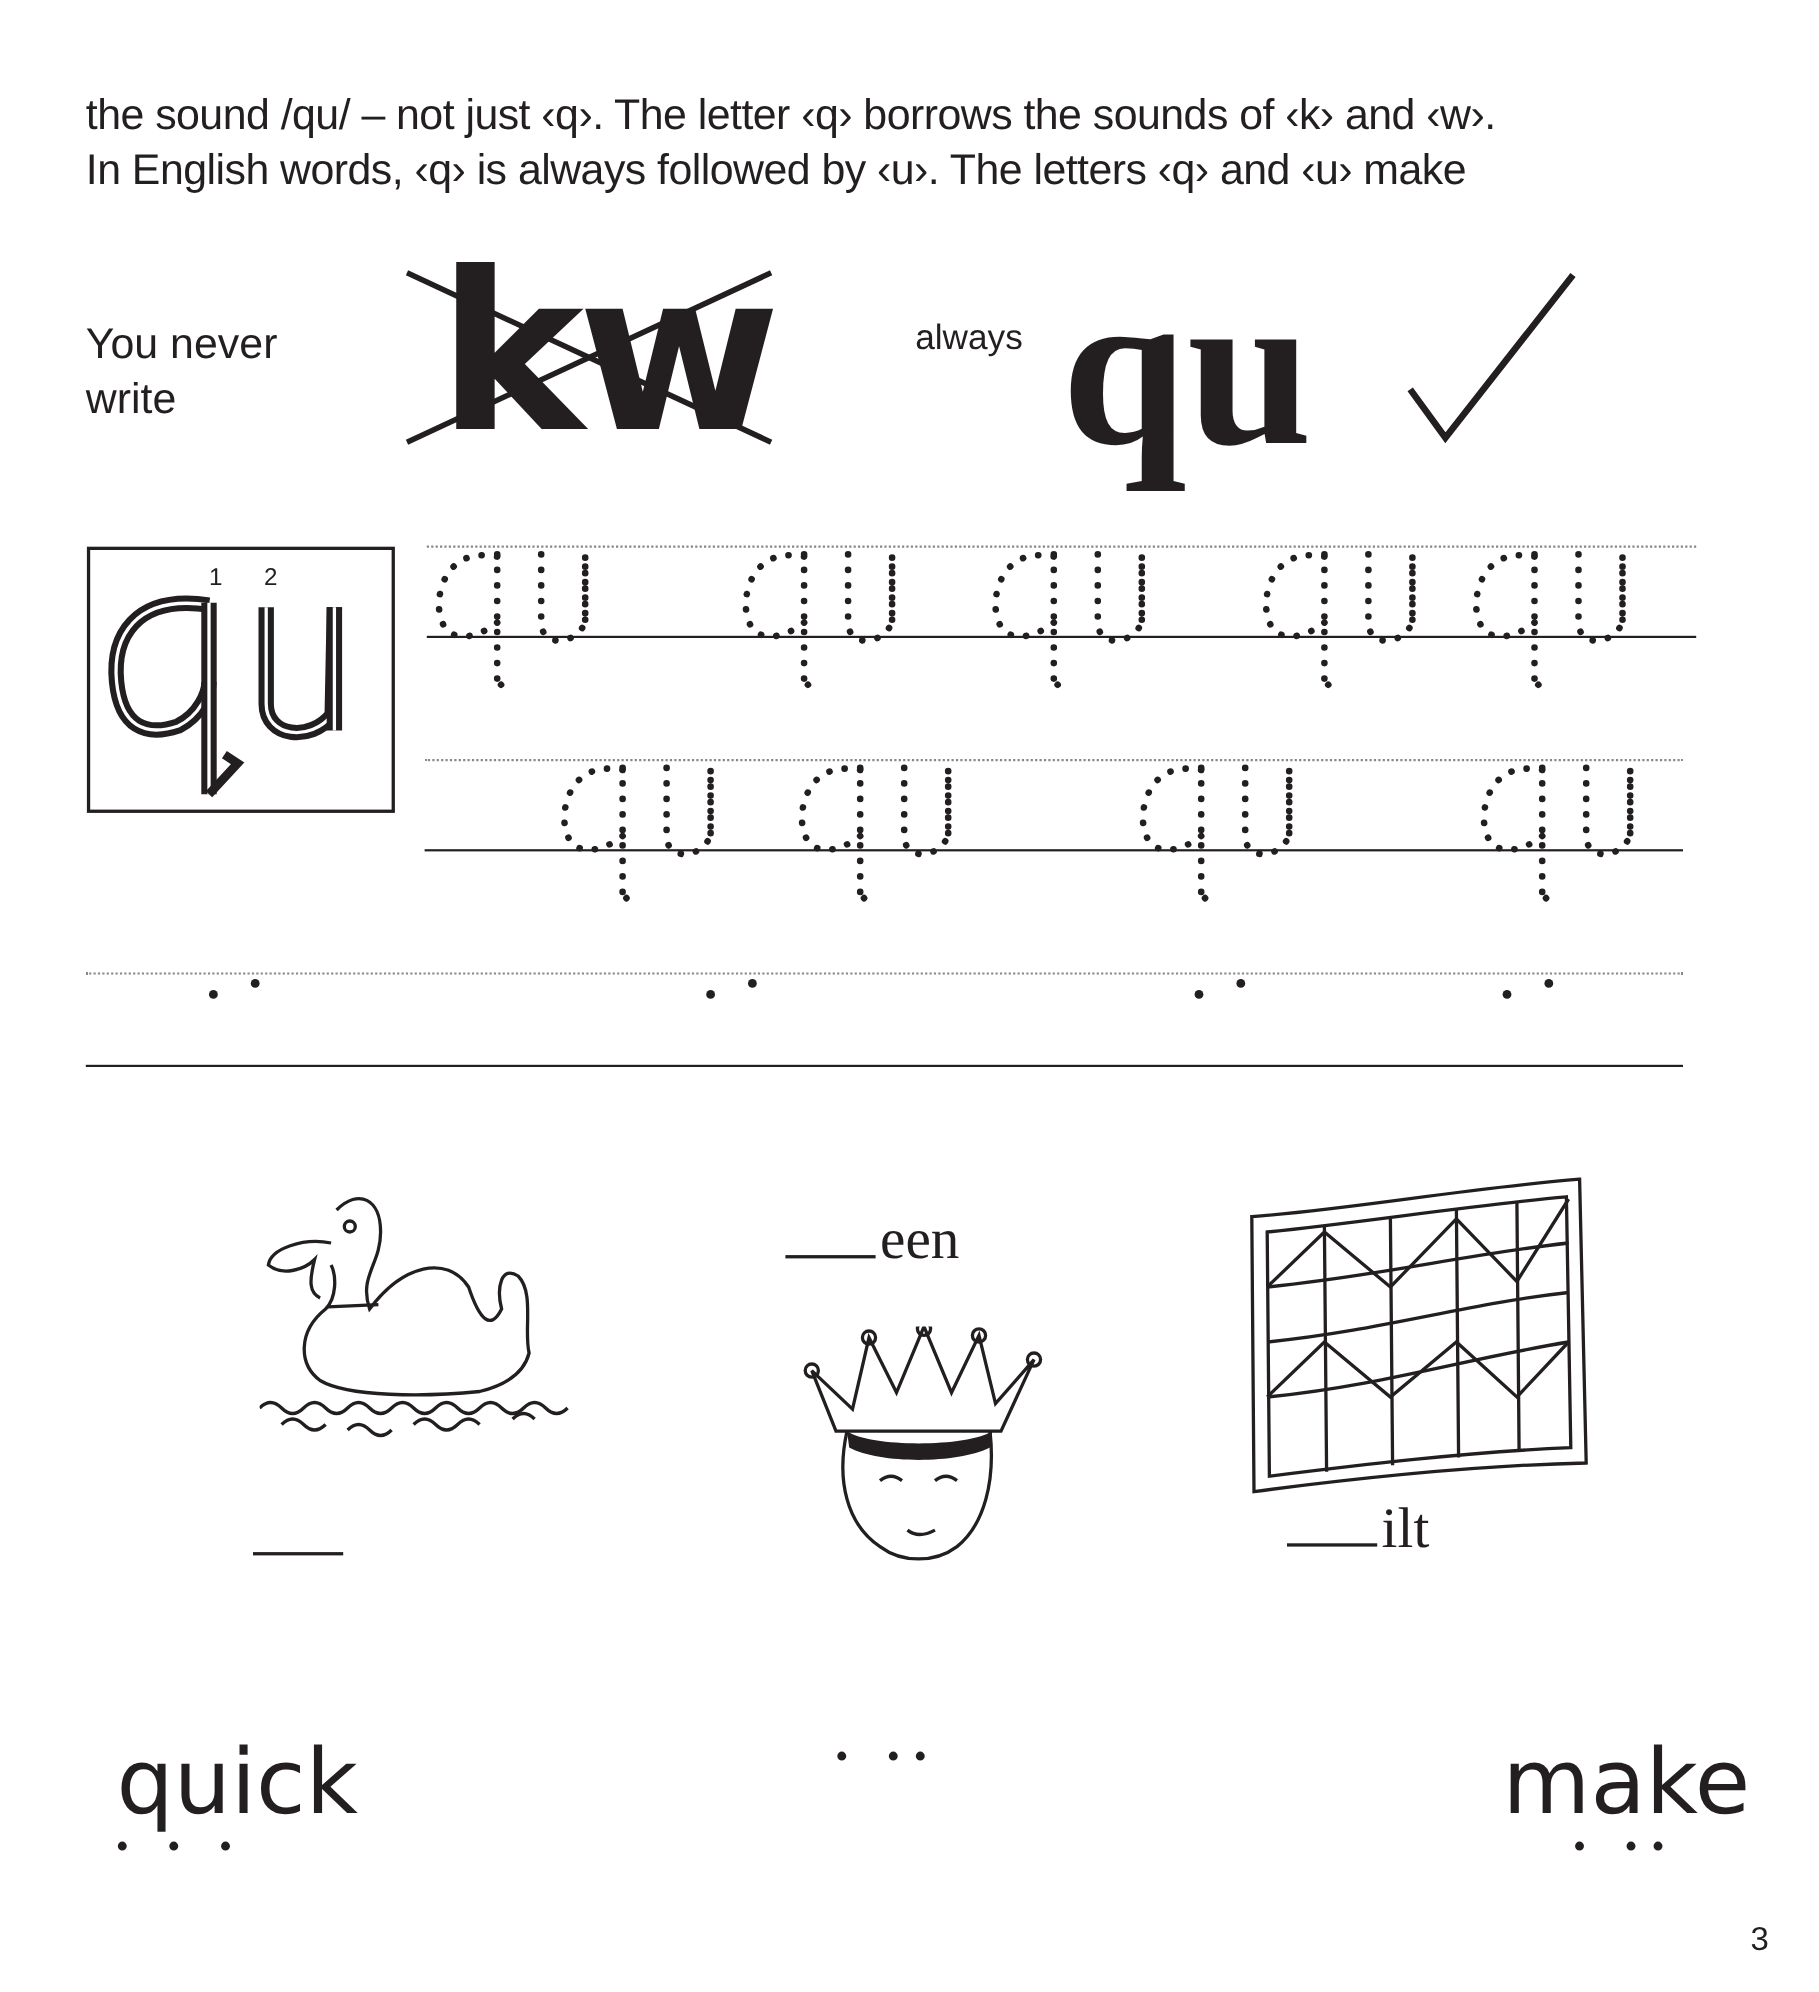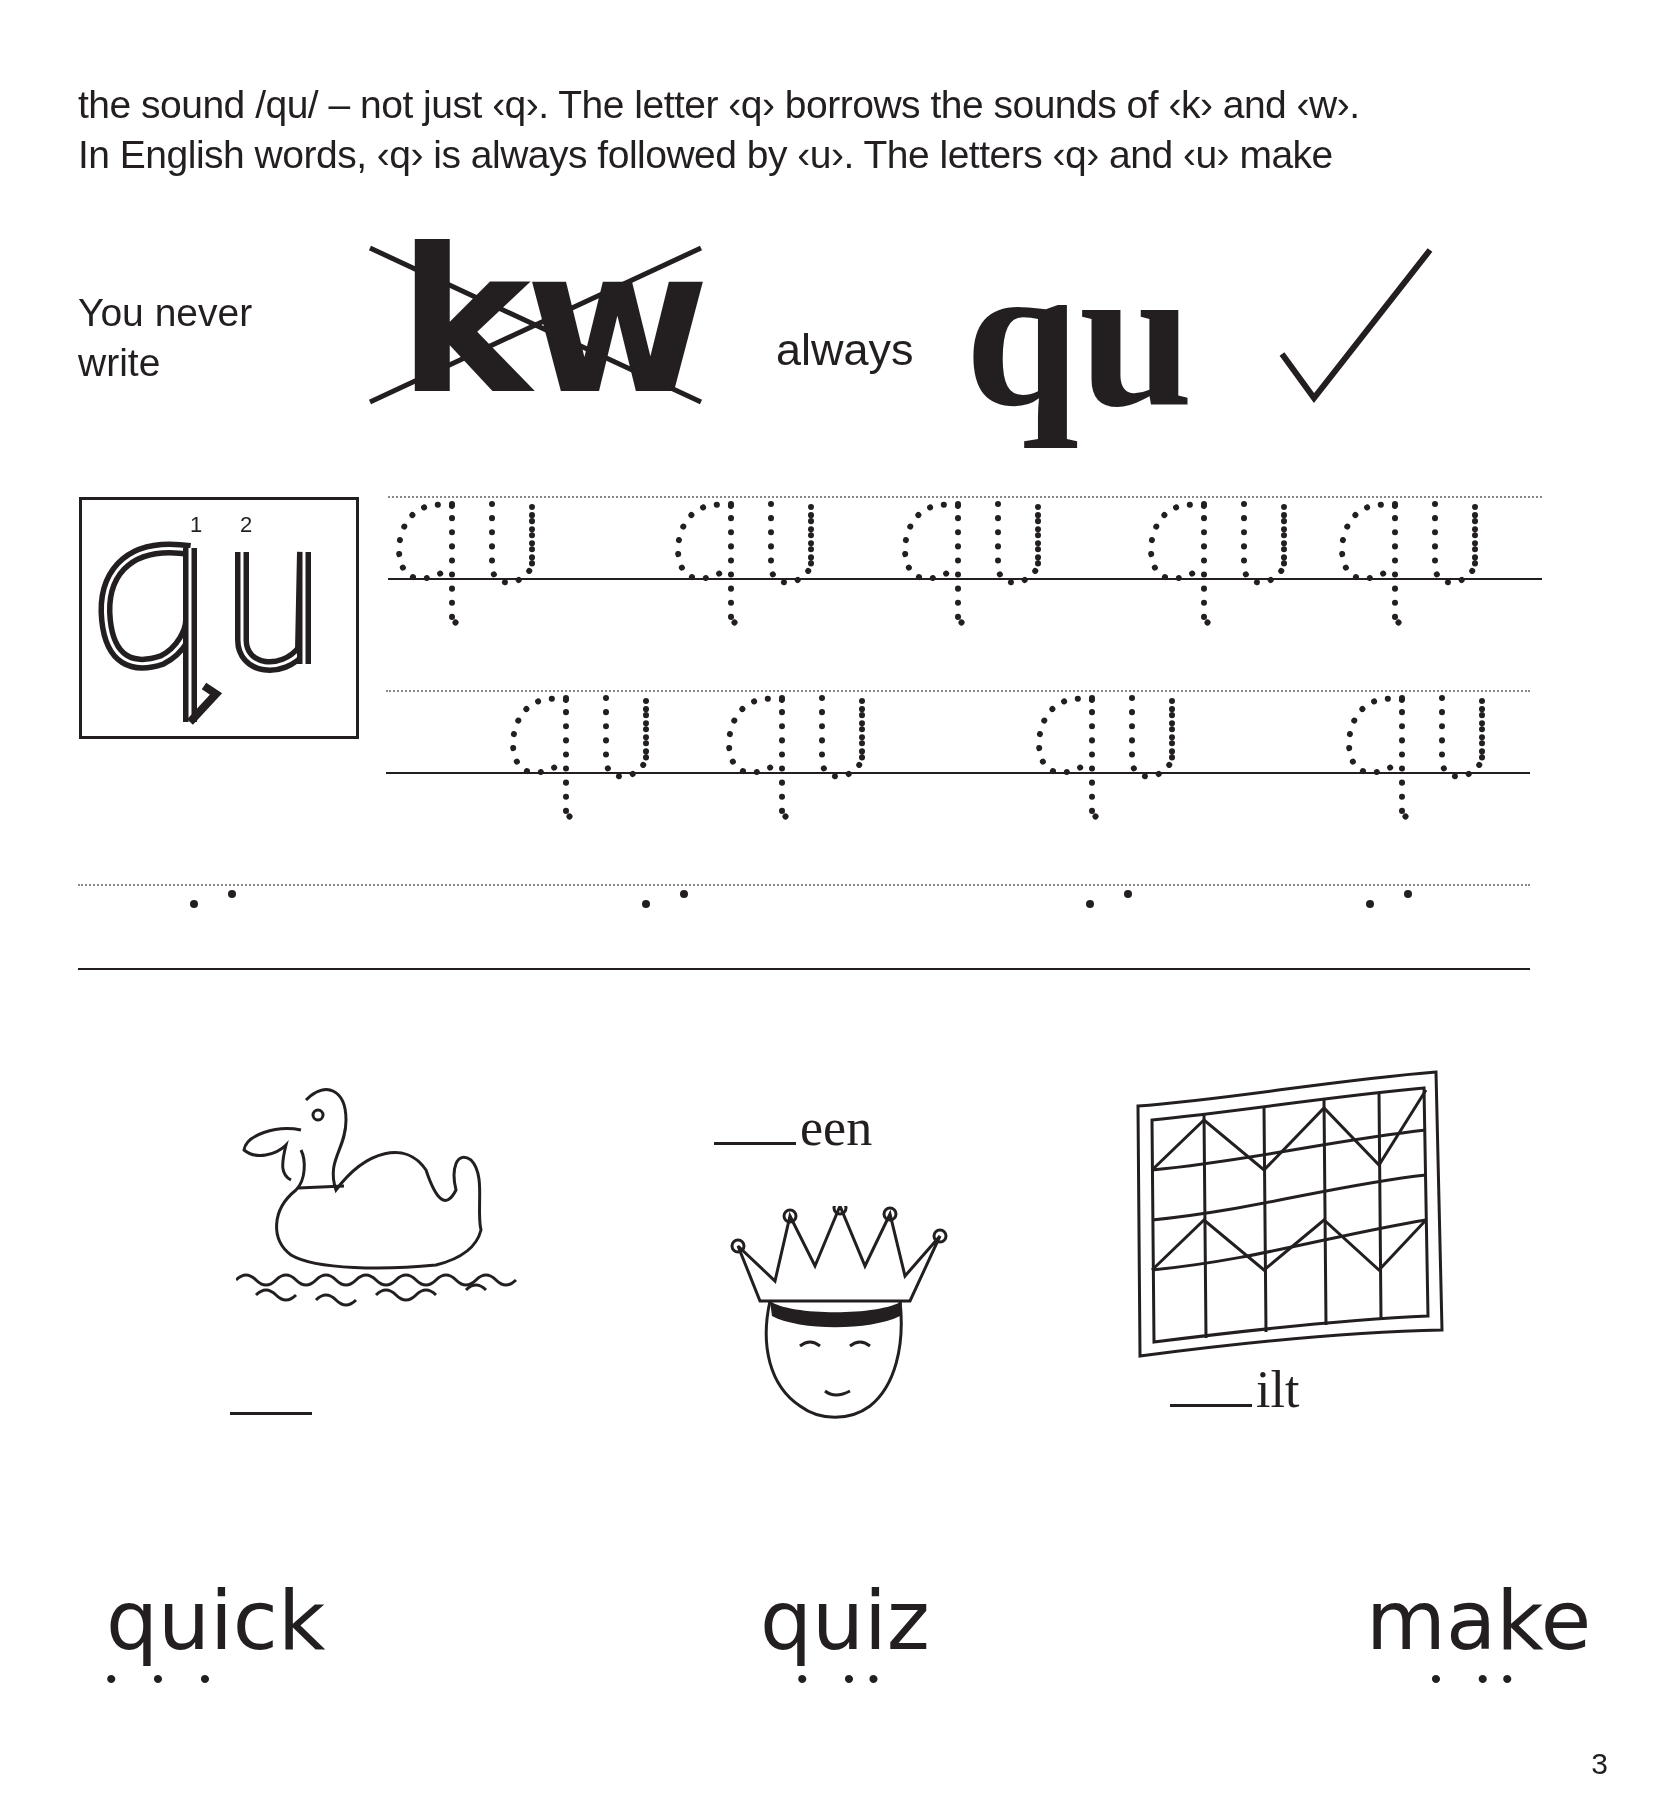--- a/index.html
+++ b/index.html
@@ -1,20 +1,20 @@
 <!DOCTYPE html>
 <html><head>
 <meta charset="utf-8">
 <style>
   html, body { margin:0; padding:0; background:#fff; }
   body { width:1654px; height:1811px; position:relative; overflow:hidden; font-family:"Liberation Sans", sans-serif; color:#231f20; }
   .abs { position:absolute; }
   .intro { left:78px; top:80px; font-size:39px; line-height:50px; letter-spacing:-0.5px; width:1540px; }
   .never { left:78px; top:288px; font-size:39px; line-height:50px; }
-  .always { left:776px; top:288px; font-size:45px;margin-top:36px; }
+  .always { left:832px; top:288px; font-size:32px; }
   .kw { left:398px; top:222px; font-size:200px; font-weight:bold; line-height:1; letter-spacing:-6px; font-family:"DejaVu Sans", sans-serif; }
   .qu { left:965px; top:232px; font-size:205px; font-weight:bold; line-height:1; font-family:Liberation Serif, serif; }
   .model-box { left:79px; top:497px; width:280px; height:242px; border:3px solid #231f20; box-sizing:border-box; }
   .hline { position:absolute; height:0; }
   .dotted { border-top:2px dotted #888; }
   .solid { border-top:2px solid #231f20; }
   .word-blank { font-family:Liberation Serif, serif; font-size:52px; line-height:1; }
   .blank { display:inline-block; width:82px; border-bottom:3px solid #231f20; height:0; vertical-align:baseline; margin-right:4px; position:relative; }
   .bottom-word { font-family:"DejaVu Sans", sans-serif; font-size:82px; line-height:1; }
   .dots { font-size:30px; letter-spacing:14px; }
@@ -186,21 +186,20 @@
 </div>
 <div class="abs word-blank" style="left:1170px;top:1364px">
   <span class="blank"></span><span>ilt</span>
 </div>
 
 <div class="abs" style="left:106px;top:1580px;">
   <div class="bottom-word">quick</div>
   <div class="dots">• • •</div>
 </div>
 <div class="abs" style="left:760px;top:1580px;text-align:center">
-  <div class="bottom-word">quiz</div>
   <div class="dots">• ••</div>
 </div>
 <div class="abs" style="left:1366px;top:1580px;text-align:center">
   <div class="bottom-word">make</div>
   <div class="dots">• ••</div>
 </div>
 
 <div class="abs pagenum">3</div>
 
 </body></html>

